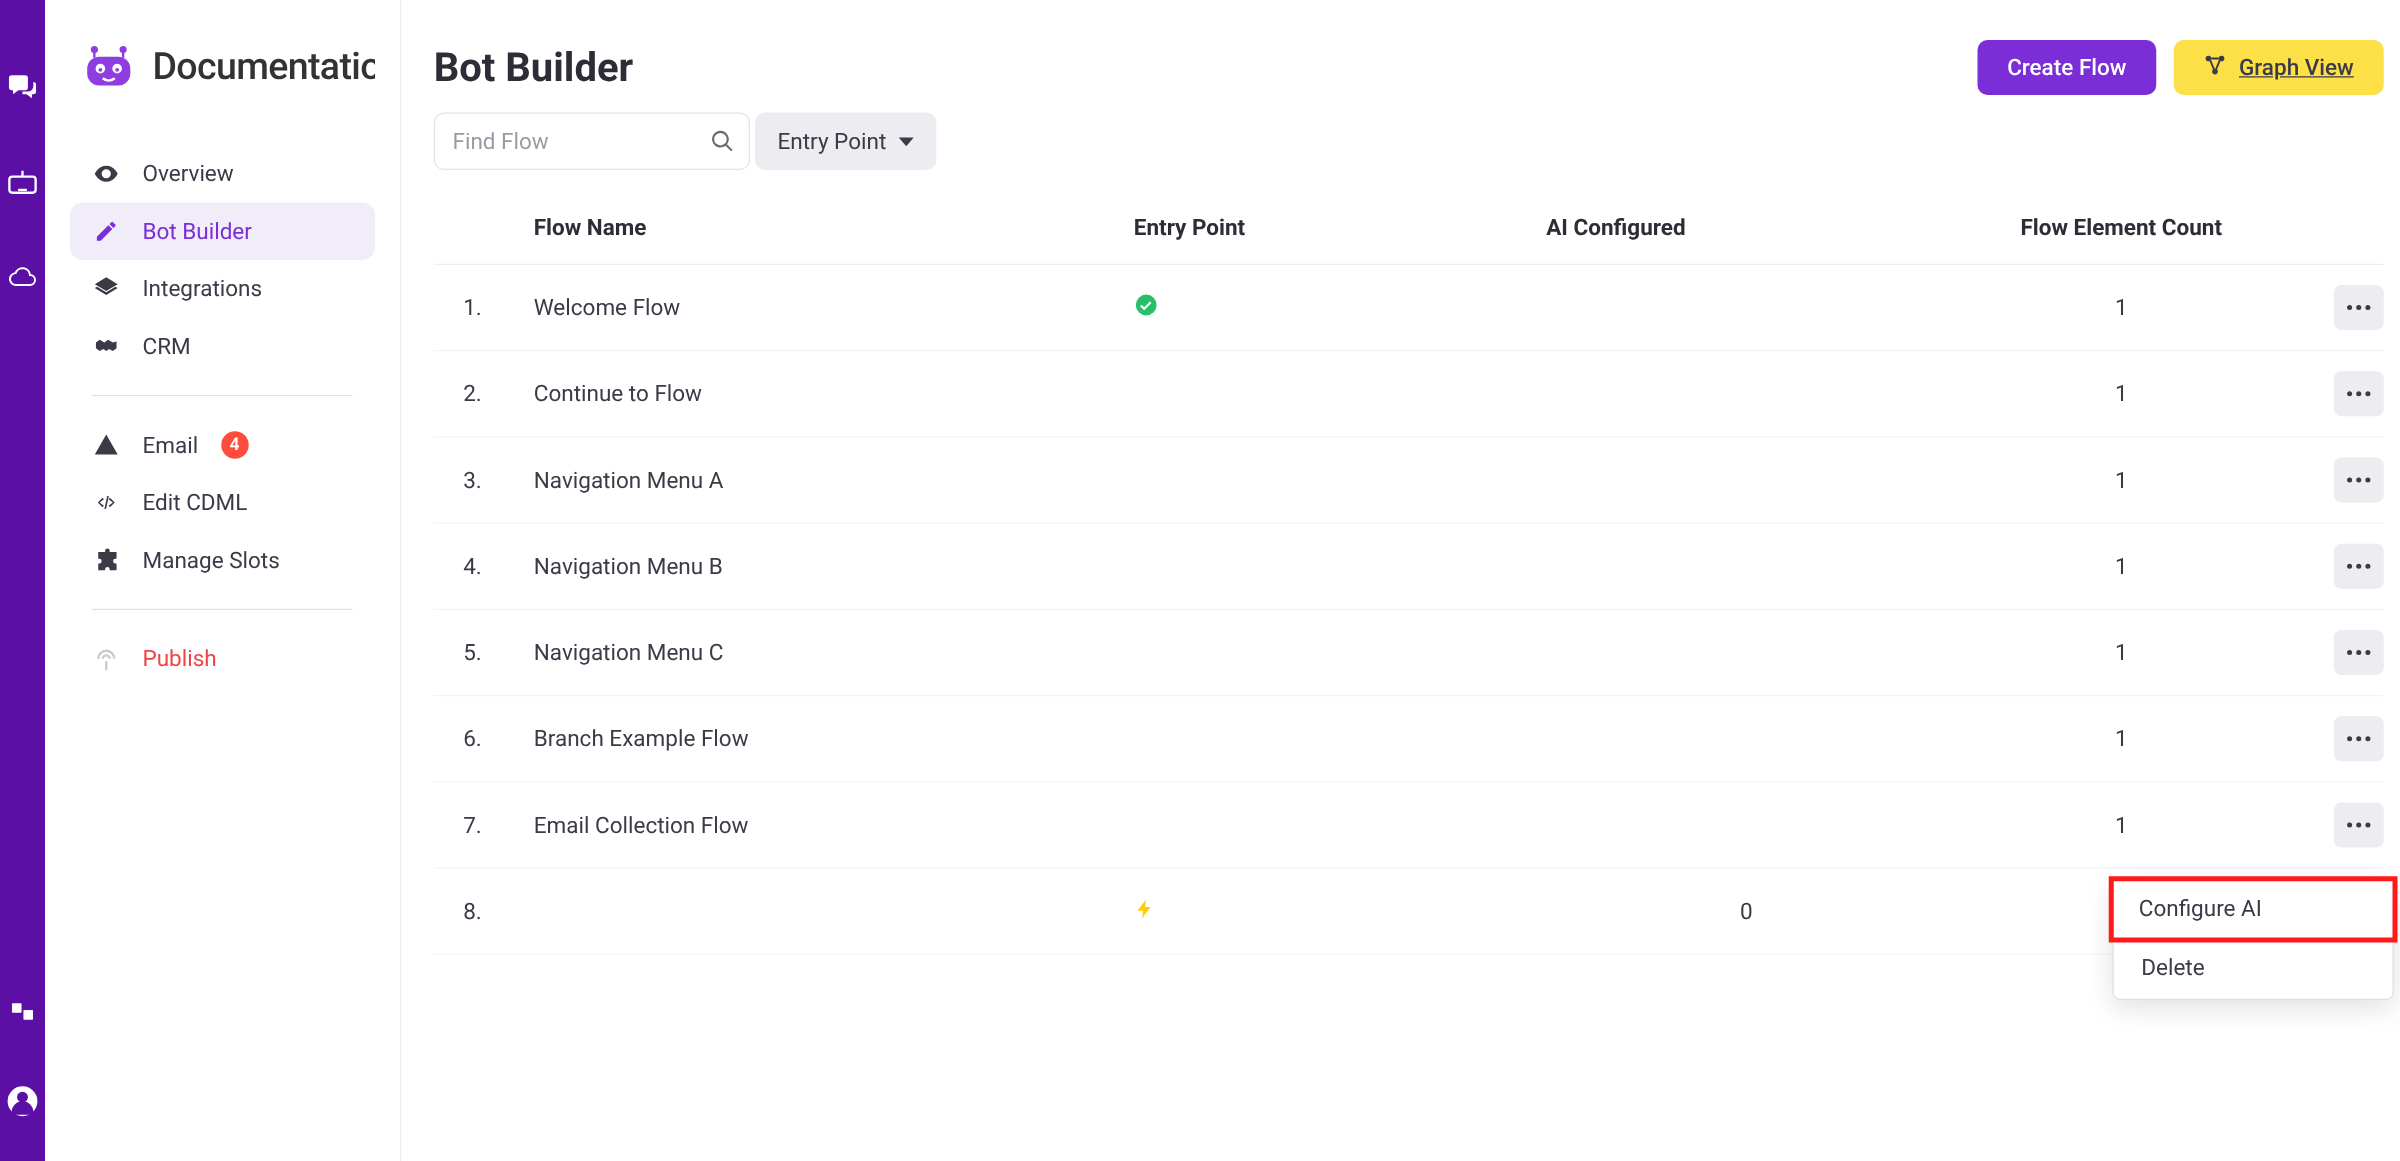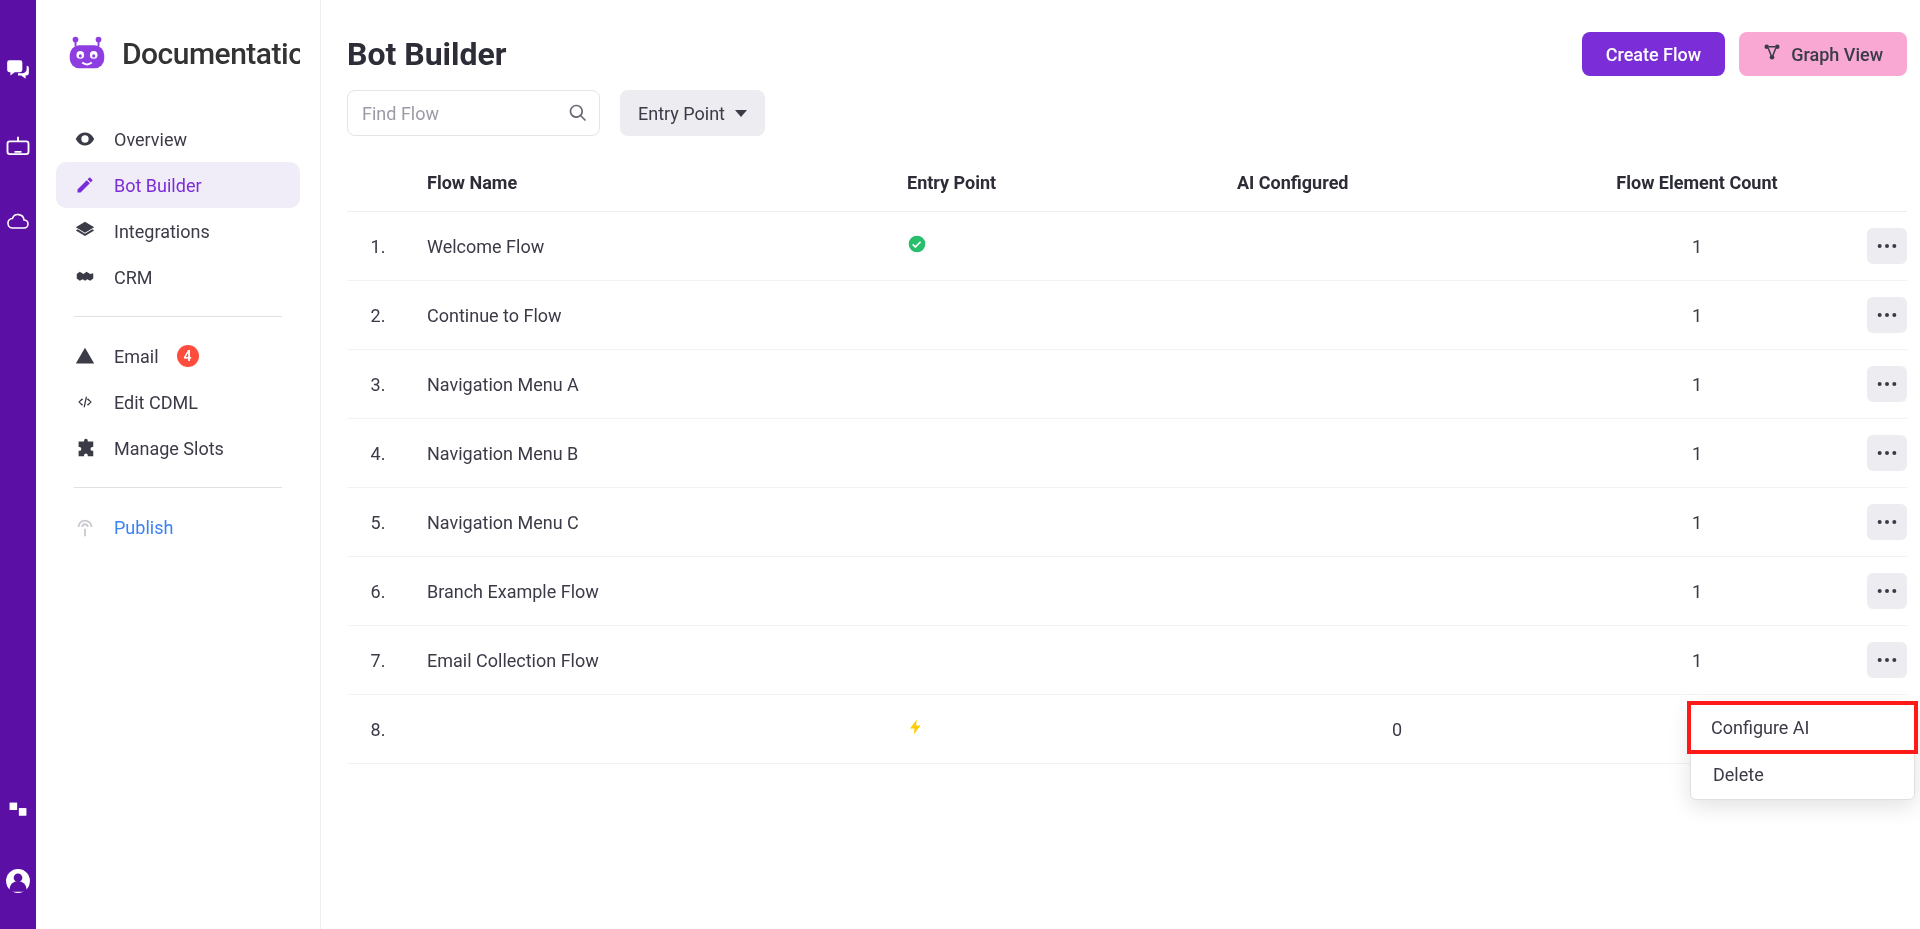--- a/index.html
+++ b/index.html
@@ -14,37 +14,37 @@
 
   
   .sidebar { width:285px; border-right:1px solid #eee; padding:30px 20px 20px 20px; display:flex; flex-direction:column; }
   .brand { display:flex; align-items:center; gap:12px; margin-bottom:40px; padding-left:8px; overflow:hidden; white-space:nowrap; }
   .brand-logo { width:46px; height:46px; flex:0 0 46px; }
   .brand-title { font-size:30px; font-weight:500; color:#333; letter-spacing:-0.5px; }
   .nav-item { display:flex; align-items:center; gap:18px; padding:12px 18px; border-radius:10px; font-size:18px; color:#3b3b48; cursor:pointer; }
   .nav-item .ic { width:22px; height:22px; display:flex; align-items:center; justify-content:center; }
   .nav-item.active { background:#f1edf8; color:#7b2dd8; }
   .nav-item.active .ic svg { fill:#7b2dd8; }
-  .nav-item.disabled { color:#3b82f6; }
+  .nav-item.disabled { color:#ef4444; }
   .nav-item.disabled .ic svg { fill:#c9c9d2; }
   .nav-divider { height:1px; background:#e0e0e0; margin:16px 18px; }
   .badge { background:#ff4d3d; color:#fff; border-radius:12px; min-width:22px; height:22px; display:flex; align-items:center; justify-content:center; font-size:14px; font-weight:600; padding:0 6px; }
   .nav-item svg { fill:#3b3b48; }
 
   
   .main { flex:1; padding:32px 26px; position:relative; }
   .header-row { display:flex; align-items:center; justify-content:space-between; margin-bottom:14px; }
   .page-title { font-size:32px; font-weight:700; color:#2d2d38; }
   .header-actions { display:flex; gap:14px; }
   .btn { border:none; border-radius:8px; padding:0 24px; height:44px; font-size:18px; font-weight:500; cursor:pointer; display:flex; align-items:center; gap:10px;text-align:center; }
   .btn-primary { background:#7b2dd8; color:#fff; }
-  .btn-secondary { background:#f9a8d4; color:#3b3b48; }
+  .btn-secondary { background:#fde047; color:#3b3b48;text-decoration:underline; }
   .btn-secondary svg { fill:#3b3b48; }
 
-  .filter-row { display:flex; gap:20px; margin-bottom:24px; }
+  .filter-row { display:flex; gap:4px; margin-bottom:24px; }
   .search-box { position:relative; width:253px; }
   .search-box input { width:100%; height:46px; border:1px solid #e4e4e9; border-radius:8px; padding:0 42px 0 14px; font-size:18px; color:#333; background:#fff; }
   .search-box input::placeholder { color:#9b9ba6; }
   .search-box .search-ic { position:absolute; right:12px; top:50%; transform:translateY(-50%); width:20px; height:20px; }
   .search-box .search-ic svg { fill:#6a6a74; }
   .dropdown { height:46px; background:#ececf1; border-radius:8px; border:none; padding:0 18px; font-size:18px; color:#3b3b48; display:flex; align-items:center; gap:10px; cursor:pointer; }
   .dropdown .caret { border-left:6px solid transparent; border-right:6px solid transparent; border-top:7px solid #3b3b48; }
 
   
   .table-wrap { width:100%; }

